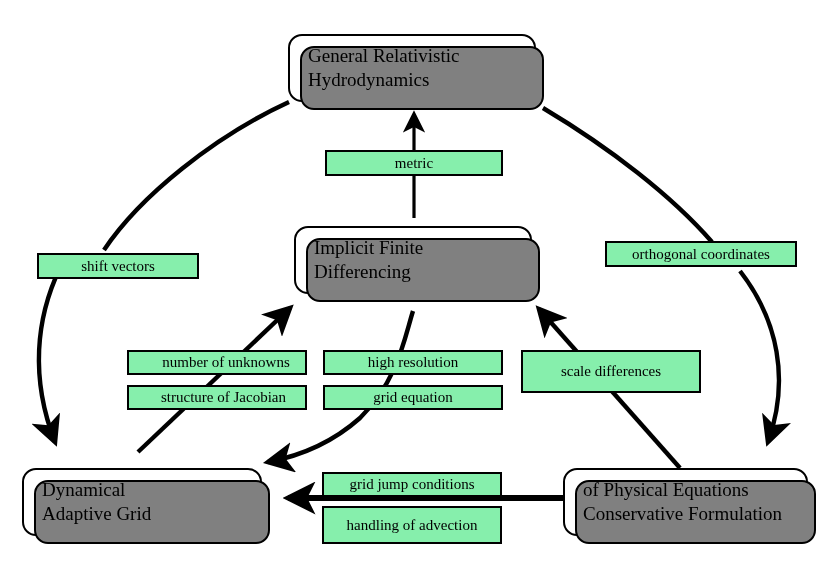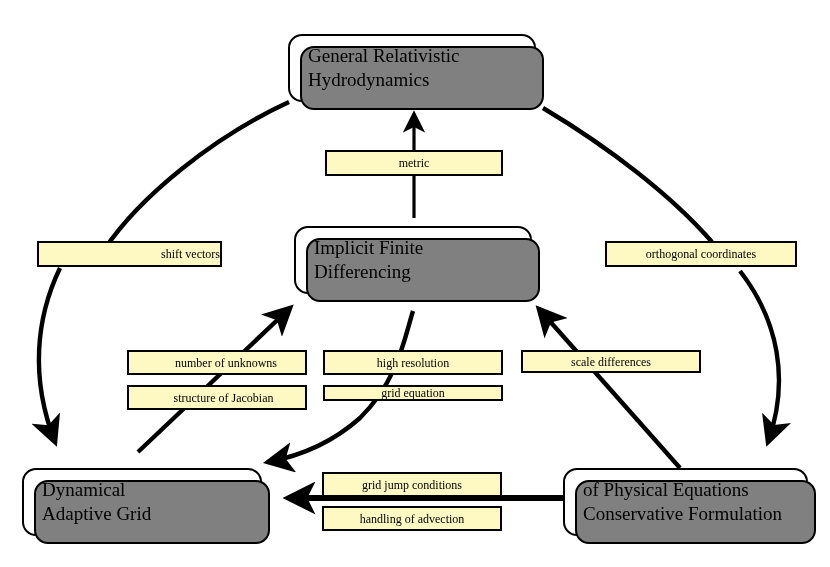--- a/index.html
+++ b/index.html
@@ -59,24 +59,24 @@
   .node .txt {
     position: relative;
     z-index: 1;
     white-space: pre;
   }
 
   
   .elabel {
     position: absolute;
     box-sizing: border-box;
-    background: #fef9c3;
+    background: #86efac;
     border: 2px solid #000000;
     text-align: center;
-    font-size: 12px;
+    font-size: 15px;
     line-height: 1;
     display: flex;
     align-items: center;
     justify-content: center;
     z-index: 6;
     white-space: pre;
   }
 </style>
 </head>
 <body>
@@ -131,49 +131,49 @@
   <div class="node" style="left:563px; top:440px; width:245px; height:68px;">
     <div class="shadow"></div>
     <div class="txt">of Physical Equations</div>
     <div class="txt">Conservative Formulation</div>
   </div>
 
   <div class="elabel" style="left:325px; top:122px; width:178px; height:26px;">
     <span>metric</span>
   </div>
 
-  <div class="elabel" style="left:37px; top:213px; width:185px; height:26px;justify-content:flex-end;">
+  <div class="elabel" style="left:37px; top:225px; width:162px; height:26px;">
     <span>shift vectors</span>
   </div>
 
   <div class="elabel" style="left:605px; top:213px; width:192px; height:26px;">
     <span>orthogonal coordinates</span>
   </div>
 
   <div class="elabel" style="left:127px; top:322px; width:180px; height:25px;padding-left:18px;">
     <span>number of unknowns</span>
   </div>
 
   <div class="elabel" style="left:127px; top:357px; width:180px; height:25px;padding-left:13px;">
     <span>structure of Jacobian</span>
   </div>
 
   <div class="elabel" style="left:323px; top:322px; width:180px; height:25px;">
     <span>high resolution</span>
   </div>
 
-  <div class="elabel" style="left:323px; top:357px; width:180px; height:16px;align-items:center;">
+  <div class="elabel" style="left:323px; top:357px; width:180px; height:25px;align-items:center;">
     <span>grid equation</span>
   </div>
 
-  <div class="elabel" style="left:521px; top:322px; width:180px; height:23px;">
+  <div class="elabel" style="left:521px; top:322px; width:180px; height:43px;">
     <span>scale differences</span>
   </div>
 
   <div class="elabel" style="left:322px; top:444px; width:180px; height:25px;">
     <span>grid jump conditions</span>
   </div>
 
-  <div class="elabel" style="left:322px; top:478px; width:180px; height:25px;">
+  <div class="elabel" style="left:322px; top:478px; width:180px; height:38px;">
     <span>handling of advection</span>
   </div>
 
 </div>
 
 </body></html>

